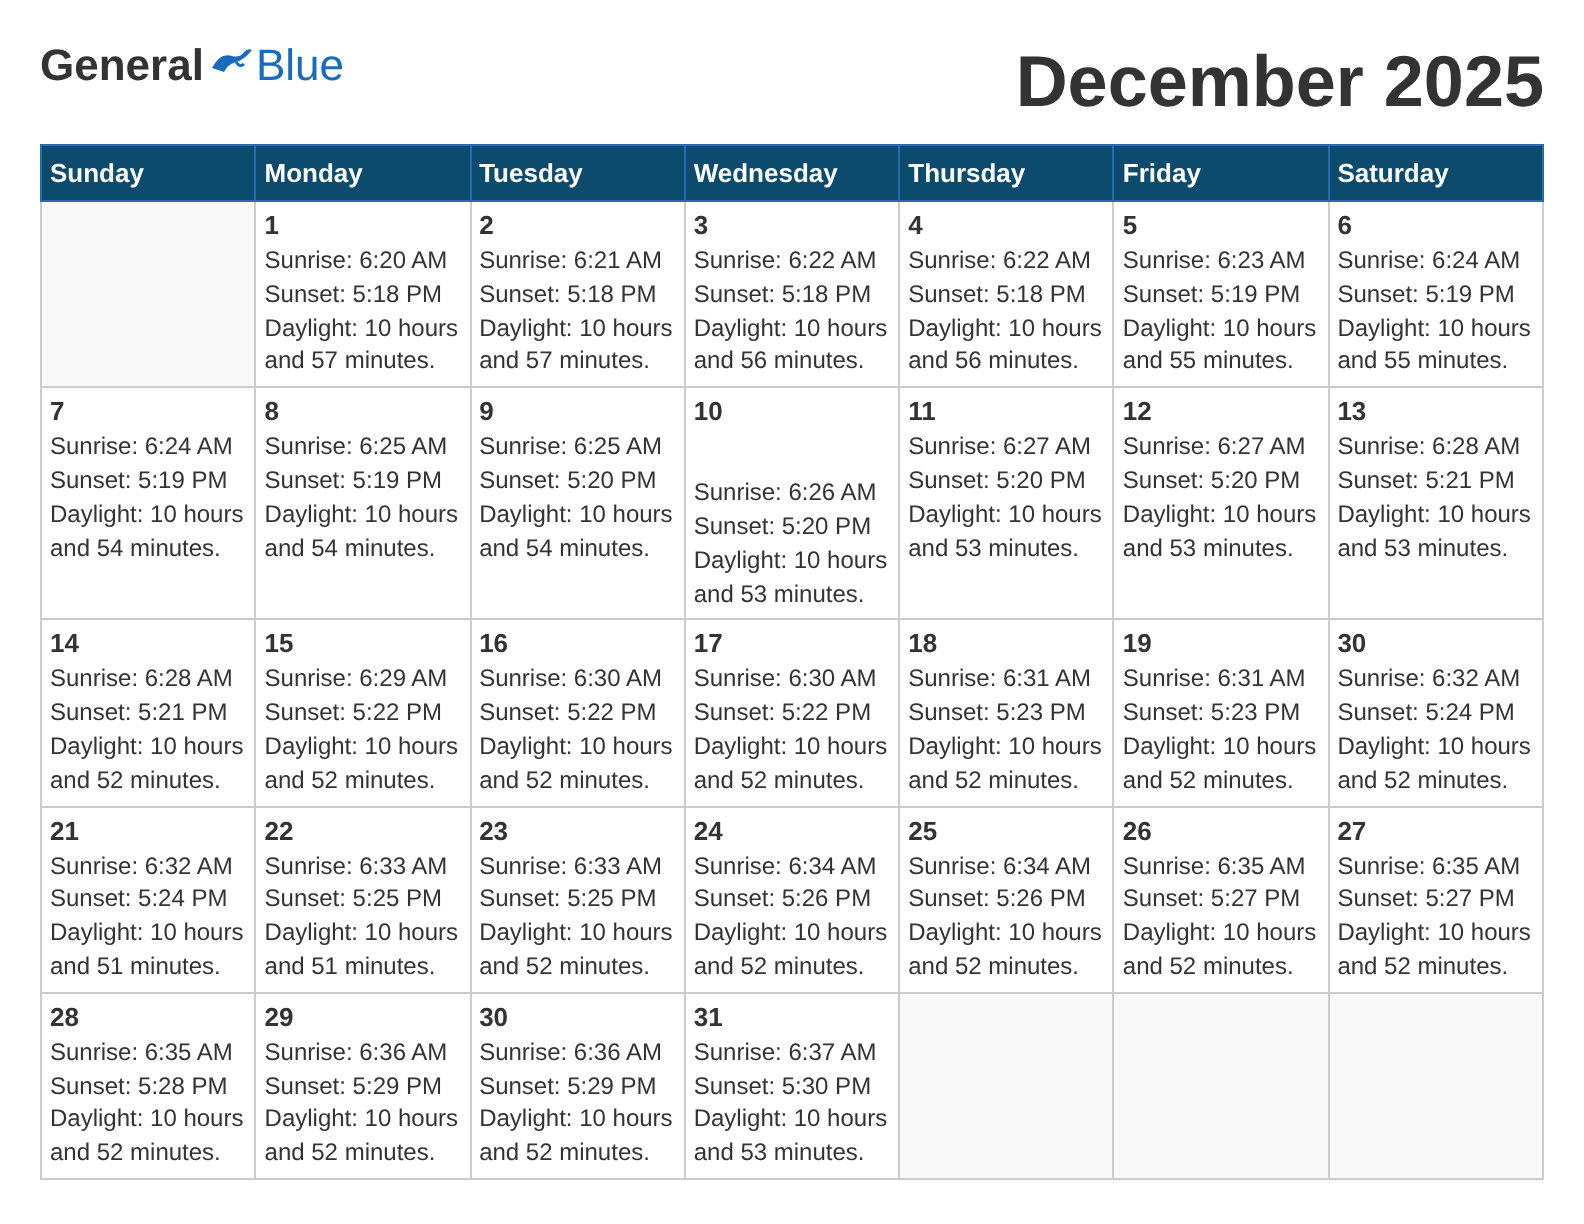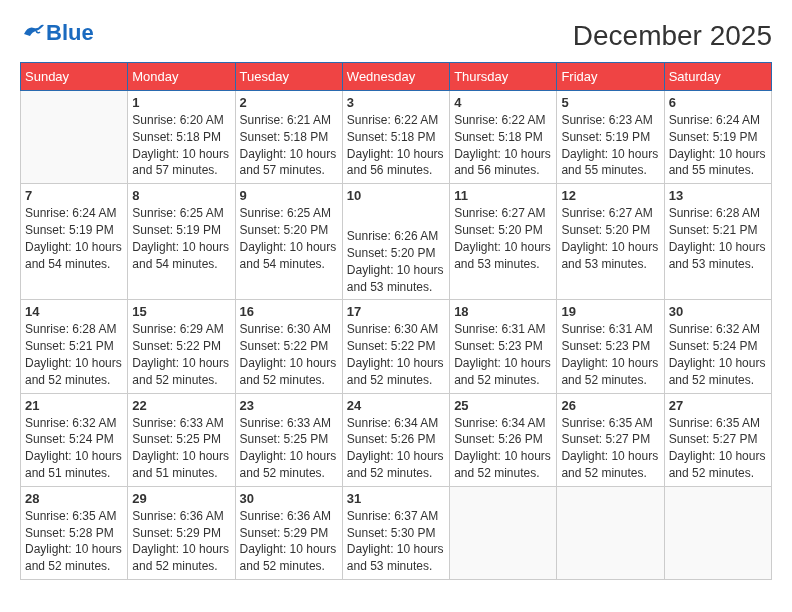--- a/index.html
+++ b/index.html
@@ -18,40 +18,40 @@
     }
     .logo {
       display: flex;
       flex-direction: column;
       align-items: flex-start;
     }
     .title-block {
       text-align: right;
     }
     .month-title {
-      font-size: 28px;
-      font-weight: normal;
+      font-size: 36px;
+      font-weight: bold;
       color: #333;
     }
     .location {
       font-size: 16px;
       color: #555;
     }
     .calendar {
       width: 100%;
       border-collapse: collapse;
       font-size: 11px;
     }
     .calendar th {
-      background-color: #ef4444;
+      background-color: #0c4a6e;
       color: white;
       padding: 6px 4px;
       text-align: left;
       font-size: 13px;
-      font-weight: normal;
+      font-weight: bold;
       border: 1px solid #2a6aaf;
     }
     .calendar td {
       border: 1px solid #ccc;
       vertical-align: top;
       padding: 4px;
       min-height: 80px;
       width: calc(100%/7);
     }
     .day-num {
@@ -68,25 +68,26 @@
     .empty-cell {
       background: #f9f9f9;
     }
   </style>
 </head>
 <body>
 
 <div class="header">
   <div class="logo">
     <div style="display:flex; align-items:center;">
+      <span style="font-size:22px; font-weight:bold; color:#333;">General</span>
       <svg width="22" height="18" viewBox="0 0 22 18" style="margin: 0 2px;">
         <path d="M2,10 Q6,2 12,4 Q16,5 18,2 Q20,0 22,1 Q18,6 14,7 Q10,8 8,12 Z" fill="#1a6abf"></path>
         <path d="M14,7 Q16,10 18,8" fill="none" stroke="#1a6abf" stroke-width="1.5"></path>
       </svg>
-      <span style="font-size:22px; font-weight:bold; color:#1a6abf;">Blue</span>
+      <span style="font-size:22px; font-weight:normal; color:#1a6abf;">Blue</span>
     </div>
   </div>
   <div class="title-block">
     <div class="month-title">December 2025</div>
   </div>
 </div>
 
 <table class="calendar">
   <thead>
     <tr id="header-row">

